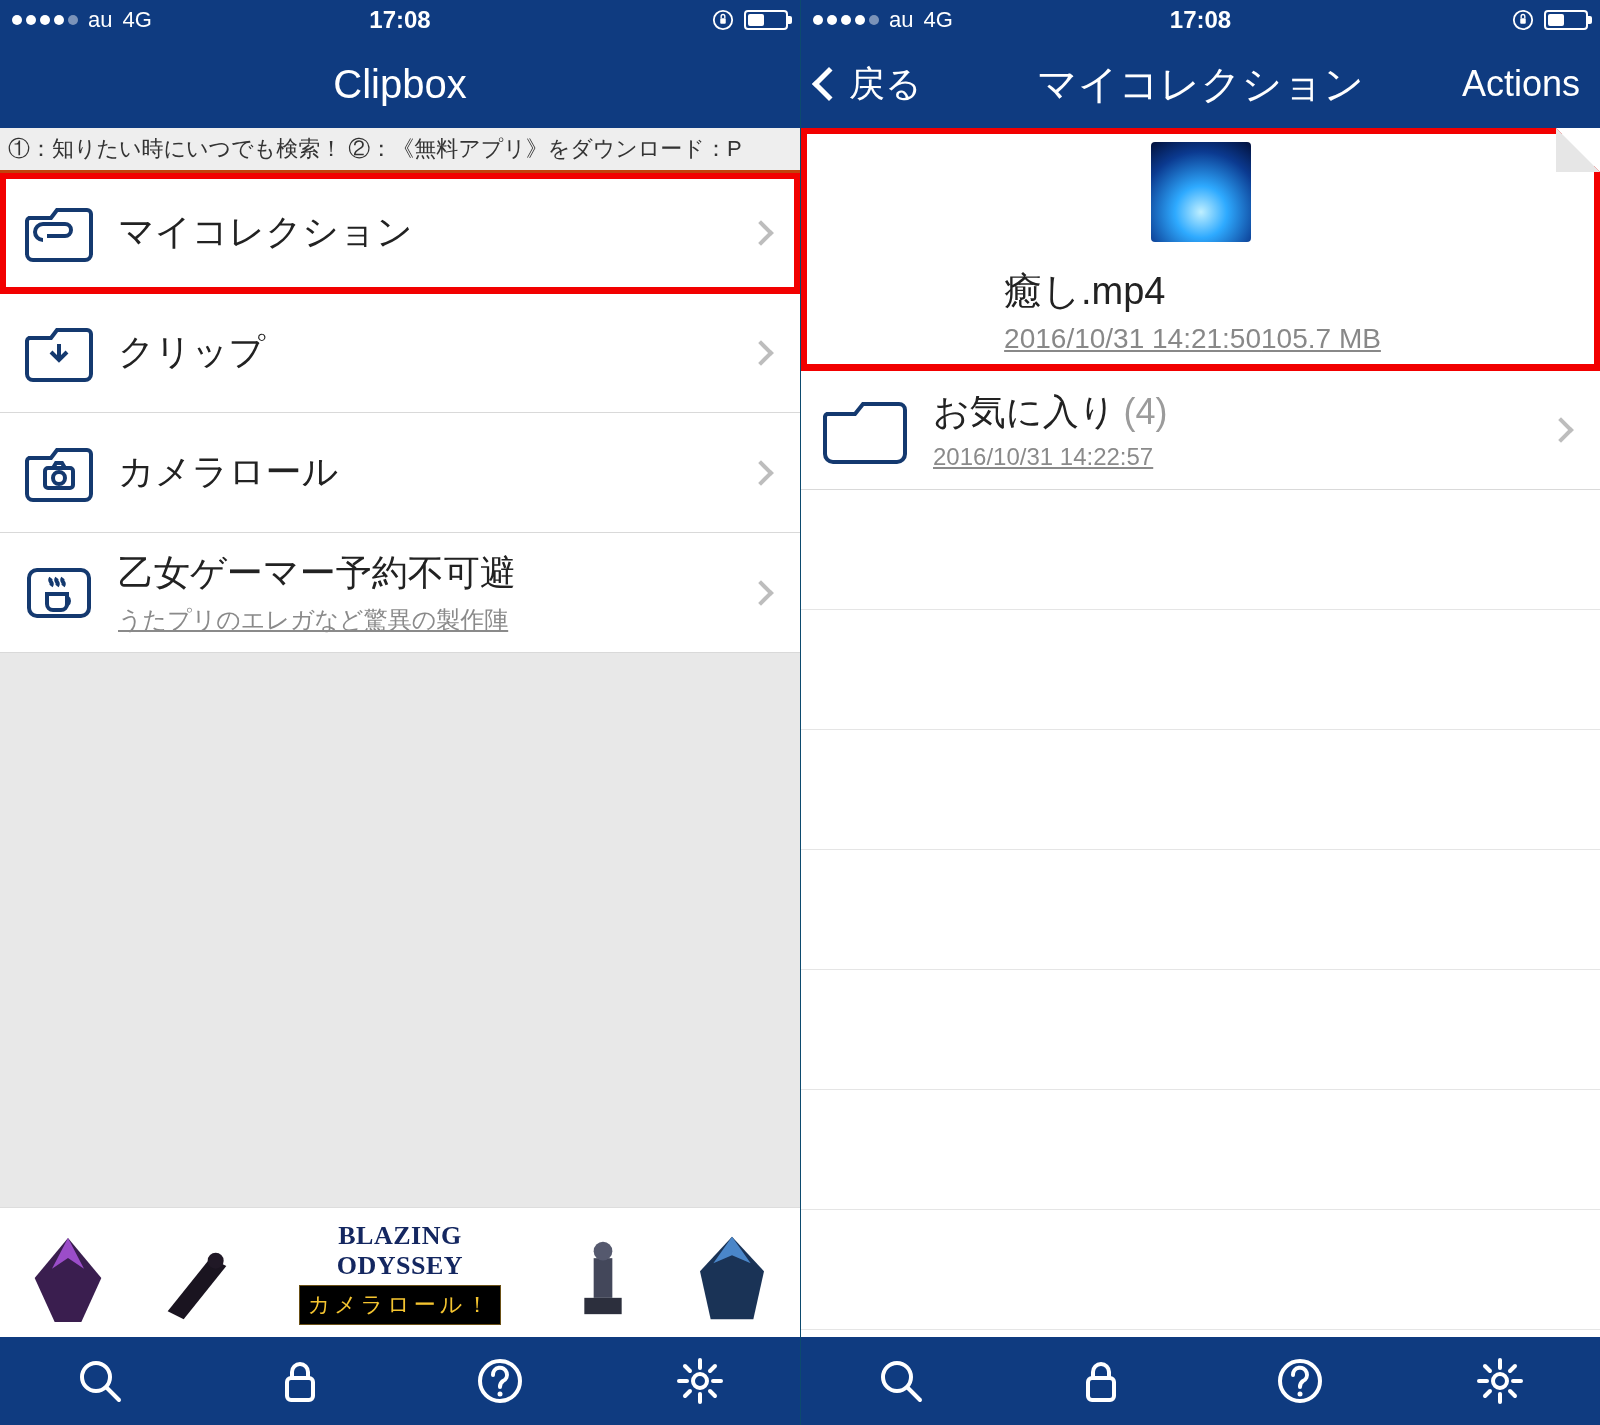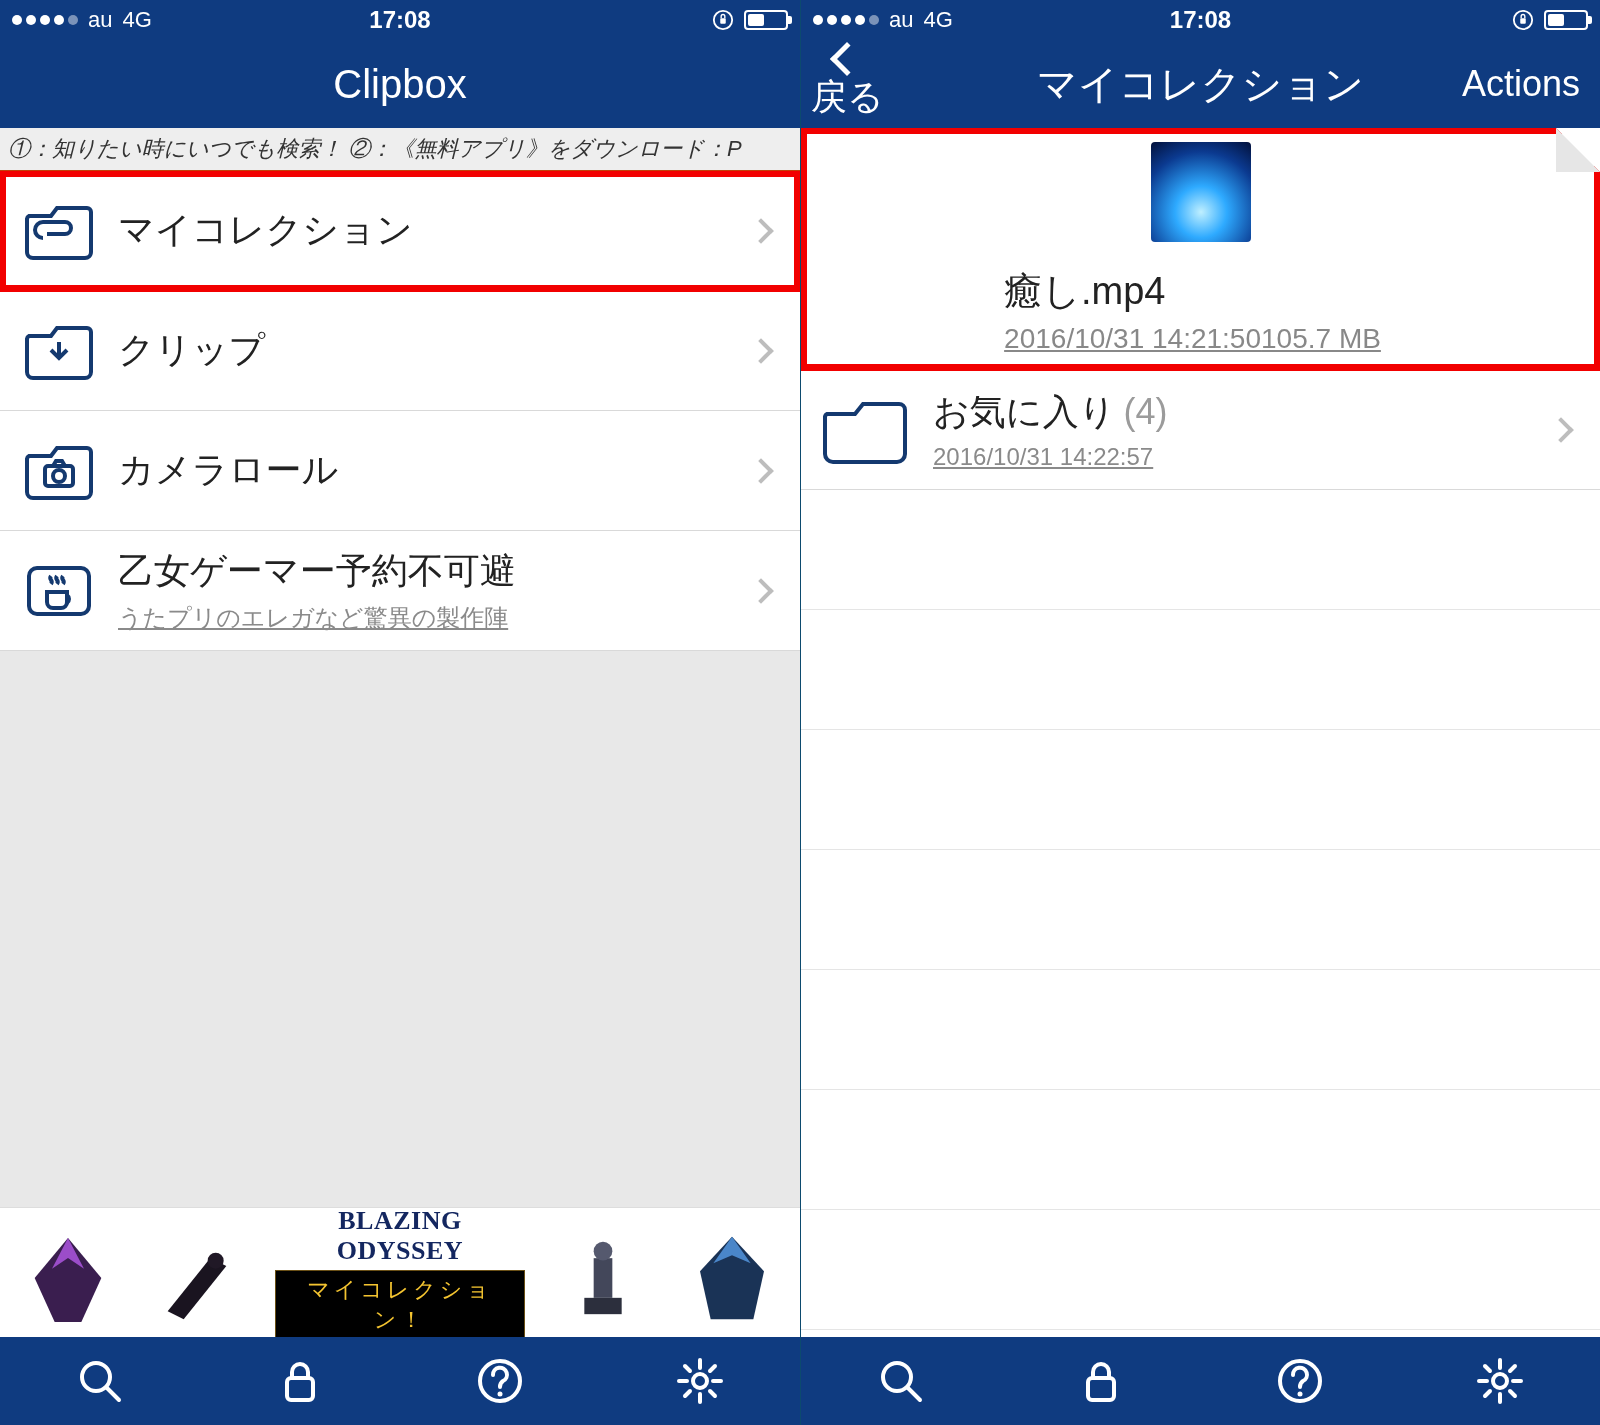--- a/index.html
+++ b/index.html
@@ -40,37 +40,36 @@
     color: #fff;
     display:flex;
     align-items:center;
     justify-content:center;
     position:relative;
     font-size: 40px;
     font-weight: 500;
   }
   .navbar .back {
     position:absolute; left:10px; display:flex; align-items:center; gap:2px;
-    font-size: 36px; font-weight:400;flex-direction:column;
+    font-size: 36px; font-weight:400;
   }
   .navbar .right-action {
     position:absolute; right:20px; font-size:36px; font-weight:400;
   }
   .chev-left { width:24px; height:24px; border-left:5px solid #fff; border-bottom:5px solid #fff; transform:rotate(45deg); margin-right:6px; margin-left:6px;}
 
   
   .notice {
     background:#eee;
     color:#333;
     font-size:22px;
     padding: 6px 8px;
-    border-bottom:1px solid #c2410c;
+    border-bottom:3px solid #c2410c;
     white-space:nowrap;
     overflow:hidden;
-    font-style:italic;
   }
 
   
   .list { flex:1 1 auto; background:#fff; overflow:hidden;}
   .row {
     display:flex;
     align-items:center;
     min-height: 120px;
     padding: 14px 24px 14px 24px;
     border-bottom: 1px solid #d9d9d9;
@@ -254,21 +253,21 @@
           </svg>
       </div>
       <div class="char">
         <svg viewBox="0 0 60 70" width="80" height="100">
             <path d="M8 60 L40 20 L52 26 L20 66 Z" fill="#1a1420"></path>
             <circle cx="44" cy="22" r="6" fill="#201826"></circle>
           </svg>
       </div>
       <div class="ad-center">
         <div class="ad-title-box">BLAZING ODYSSEY</div>
-        <div class="ad-sub-box">マイコレクション！</div>
+        <div class="ad-sub-box">カメラロール！</div>
       </div>
       <div class="char">
         <svg viewBox="0 0 60 70" width="70" height="100">
             <rect x="22" y="18" width="16" height="34" fill="#43475a"></rect>
             <circle cx="30" cy="12" r="8" fill="#55596e"></circle>
             <rect x="14" y="52" width="32" height="14" fill="#2c2f3d"></rect>
           </svg>
       </div>
       <div class="char">
         <svg viewBox="0 0 60 70" width="80" height="100">

